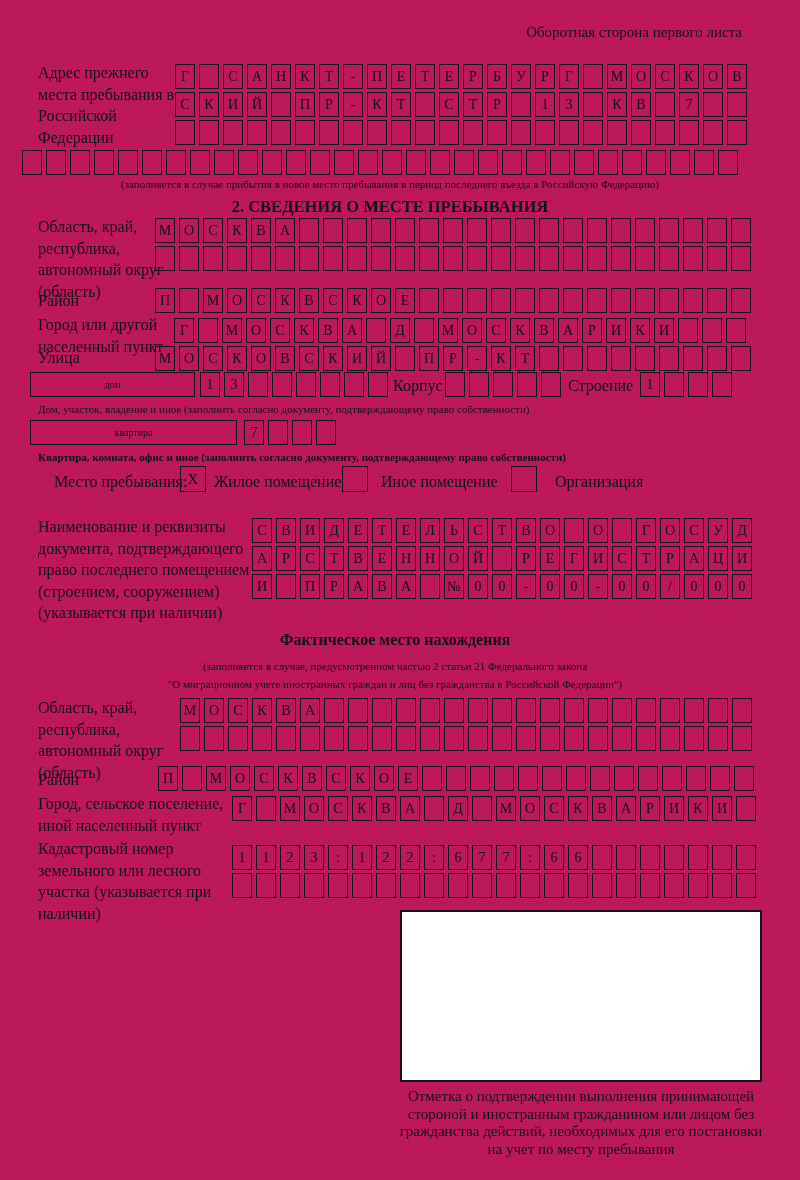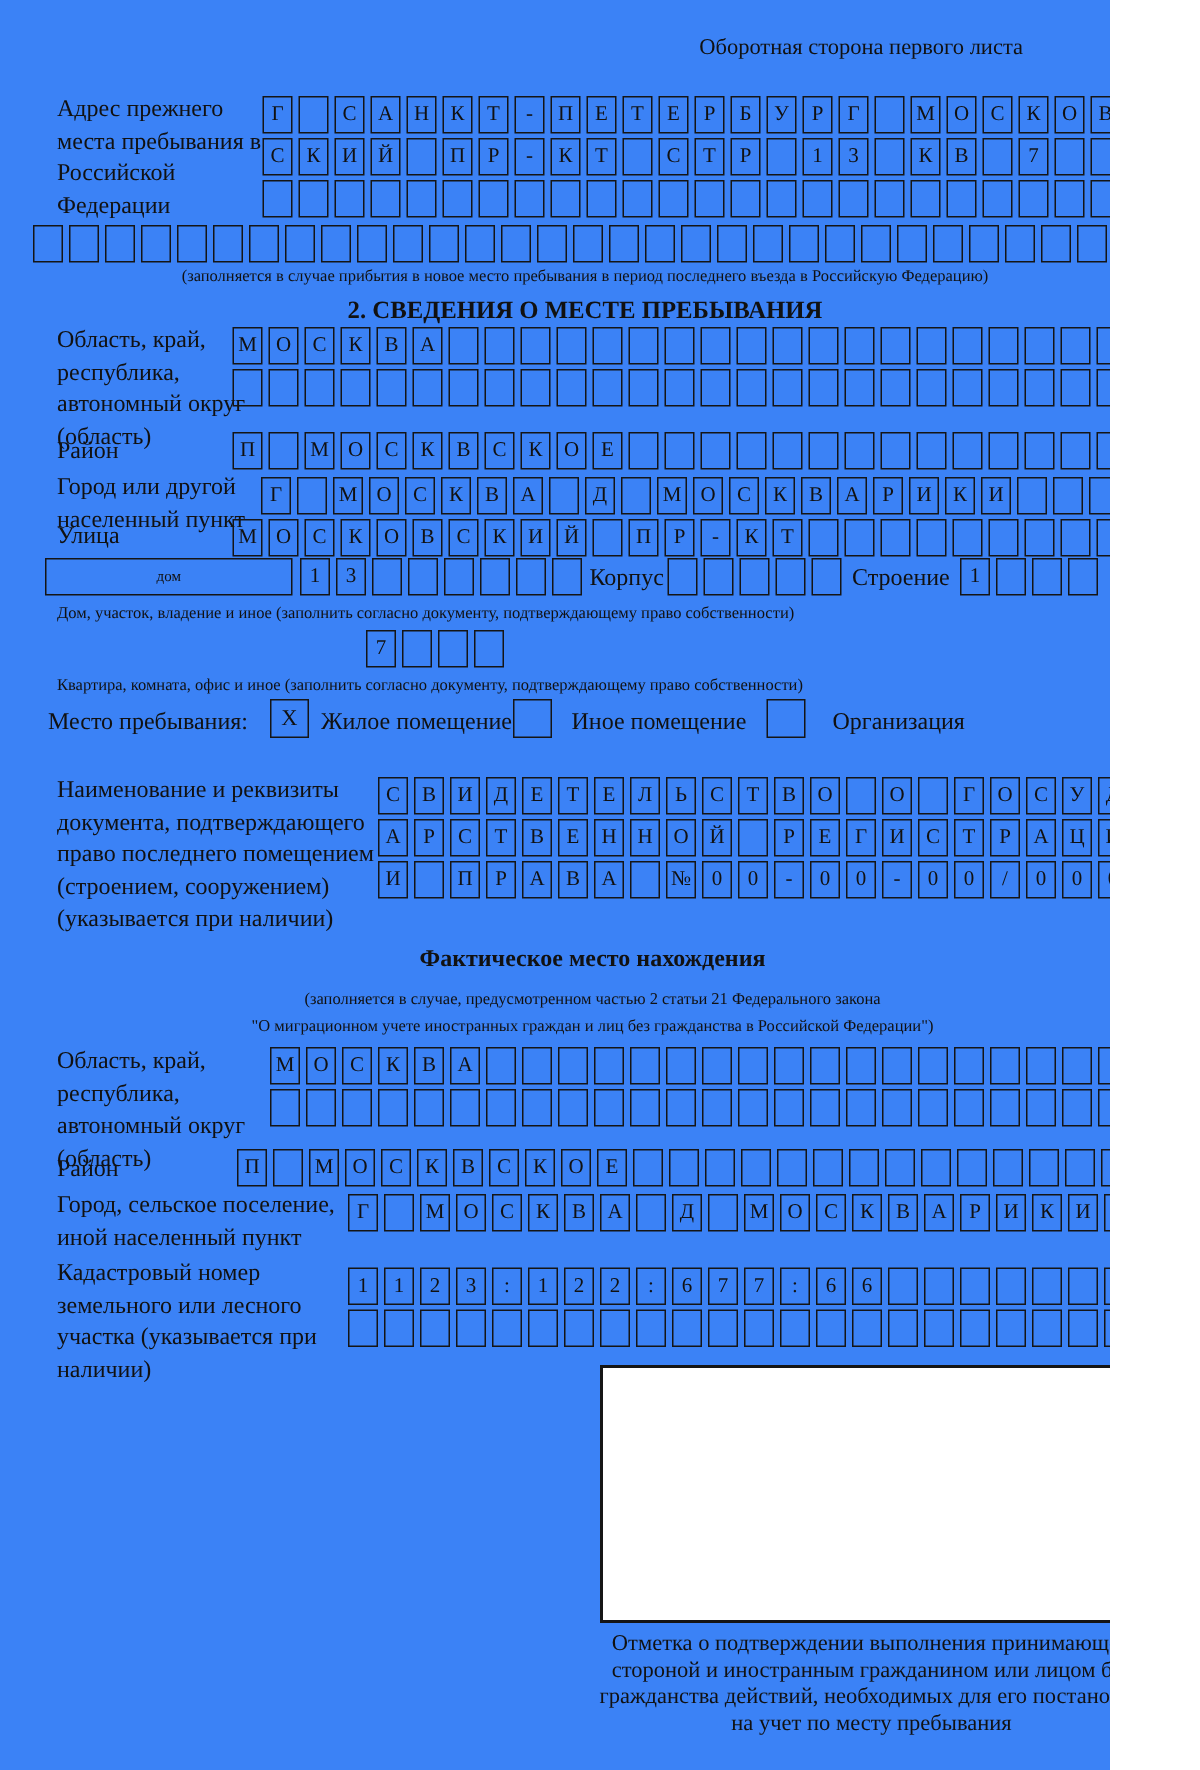--- a/index.html
+++ b/index.html
@@ -1,18 +1,18 @@
 <!DOCTYPE html>
 <html><head>
 <meta charset="utf-8">
 <style>
   * { margin:0; padding:0; box-sizing:border-box; }
   html,body { background:#ffffff; }
   body { font-family:"Liberation Serif", serif; color:#111; }
-  #page { position:relative; width:740px; height:1180px; background:#3b82f6; overflow:hidden; }
+  #page { position:relative; width:800px; height:1180px; background:#be185d; overflow:hidden; }
 
   .abs { position:absolute; }
   .lbl { font-size:16px; line-height:21.5px; }
   .cap { font-size:11px; }
   .bold { font-weight:bold; }
   .center { text-align:center; }
 
   .boxrow { display:flex; gap:4px; }
   .cbox {
     width:20px; height:25px; flex:0 0 20px;
@@ -320,29 +320,30 @@
     </div>
   <div class="abs lbl" style="left:568px; top:375px;">Строение</div>
   <div class="abs boxrow" style="left:640px; top:372px;">
       <div class="cbox">1</div>
       <div class="cbox"></div>
       <div class="cbox"></div>
       <div class="cbox"></div>
     </div>
   <div class="abs cap" style="left:38px; top:403px; width:740px;">Дом, участок, владение и иное (заполнить согласно документу, подтверждающему право собственности)</div>
 
+  <div class="abs bigbox" style="left:30px; top:420px; width:207px;">квартира</div>
   <div class="abs boxrow" style="left:244px; top:420px;">
       <div class="cbox">7</div>
       <div class="cbox"></div>
       <div class="cbox"></div>
       <div class="cbox"></div>
     </div>
-  <div class="abs cap" style="left:38px; top:451px; width:740px;">Квартира, комната, офис и иное (заполнить согласно документу, подтверждающему право собственности)</div>
-
-  <div class="abs lbl" style="left:32px; top:471px;">Место пребывания:</div>
+  <div class="abs cap" style="left:38px; top:451px; width:740px;font-weight:bold;">Квартира, комната, офис и иное (заполнить согласно документу, подтверждающему право собственности)</div>
+
+  <div class="abs lbl" style="left:54px; top:471px;">Место пребывания:</div>
   <div class="abs checkbox" style="left:180px; top:466px;">X</div>
   <div class="abs lbl" style="left:214px; top:471px;">Жилое помещение</div>
   <div class="abs checkbox" style="left:342px; top:466px;"></div>
   <div class="abs lbl" style="left:381px; top:471px;">Иное помещение</div>
   <div class="abs checkbox" style="left:511px; top:466px;"></div>
   <div class="abs lbl" style="left:555px; top:471px;">Организация</div>
 
   <div class="abs lbl" style="left:38px; top:516px; width:216px;">Наименование и реквизиты документа, подтверждающего право последнего помещением (строением, сооружением) (указывается при наличии)</div>
   <div class="abs boxrow" style="left:252px; top:518px;">
       <div class="cbox">С</div>

